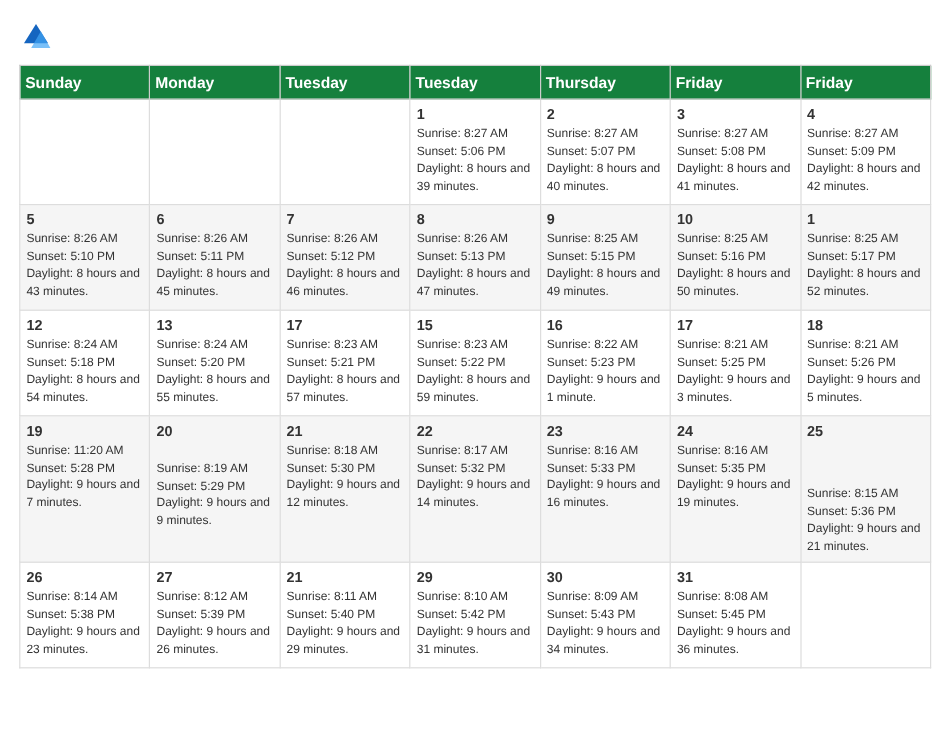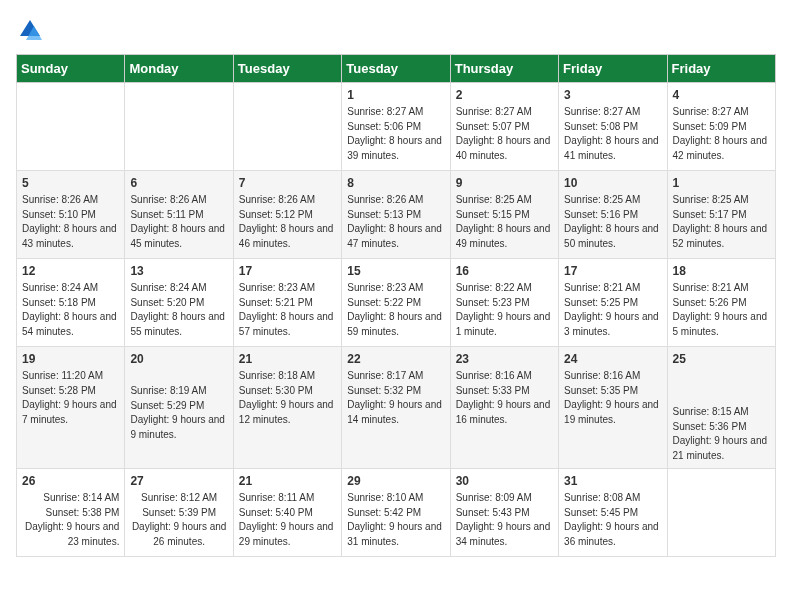--- a/index.html
+++ b/index.html
@@ -282,27 +282,27 @@
         <td>
           <div class="day-number">25</div>
           <div class="day-info" style="white-space: pre-line; margin-top: 39px;">Sunrise: 8:15 AM
 Sunset: 5:36 PM
 Daylight: 9 hours and 21 minutes.</div>
         </td>
       </tr>
       <tr>
         <td>
           <div class="day-number">26</div>
-          <div class="day-info" style="white-space: pre-line; text-align: right;">Sunrise: 8:14 AM
+          <div class="day-info" style="white-space: pre-line;">Sunrise: 8:14 AM
 Sunset: 5:38 PM
 Daylight: 9 hours and 23 minutes.</div>
         </td>
         <td>
           <div class="day-number">27</div>
-          <div class="day-info" style="white-space: pre-line; text-align: center;">Sunrise: 8:12 AM
+          <div class="day-info" style="white-space: pre-line;">Sunrise: 8:12 AM
 Sunset: 5:39 PM
 Daylight: 9 hours and 26 minutes.</div>
         </td>
         <td>
           <div class="day-number">21</div>
           <div class="day-info" style="white-space: pre-line;">Sunrise: 8:11 AM
 Sunset: 5:40 PM
 Daylight: 9 hours and 29 minutes.</div>
         </td>
         <td>

